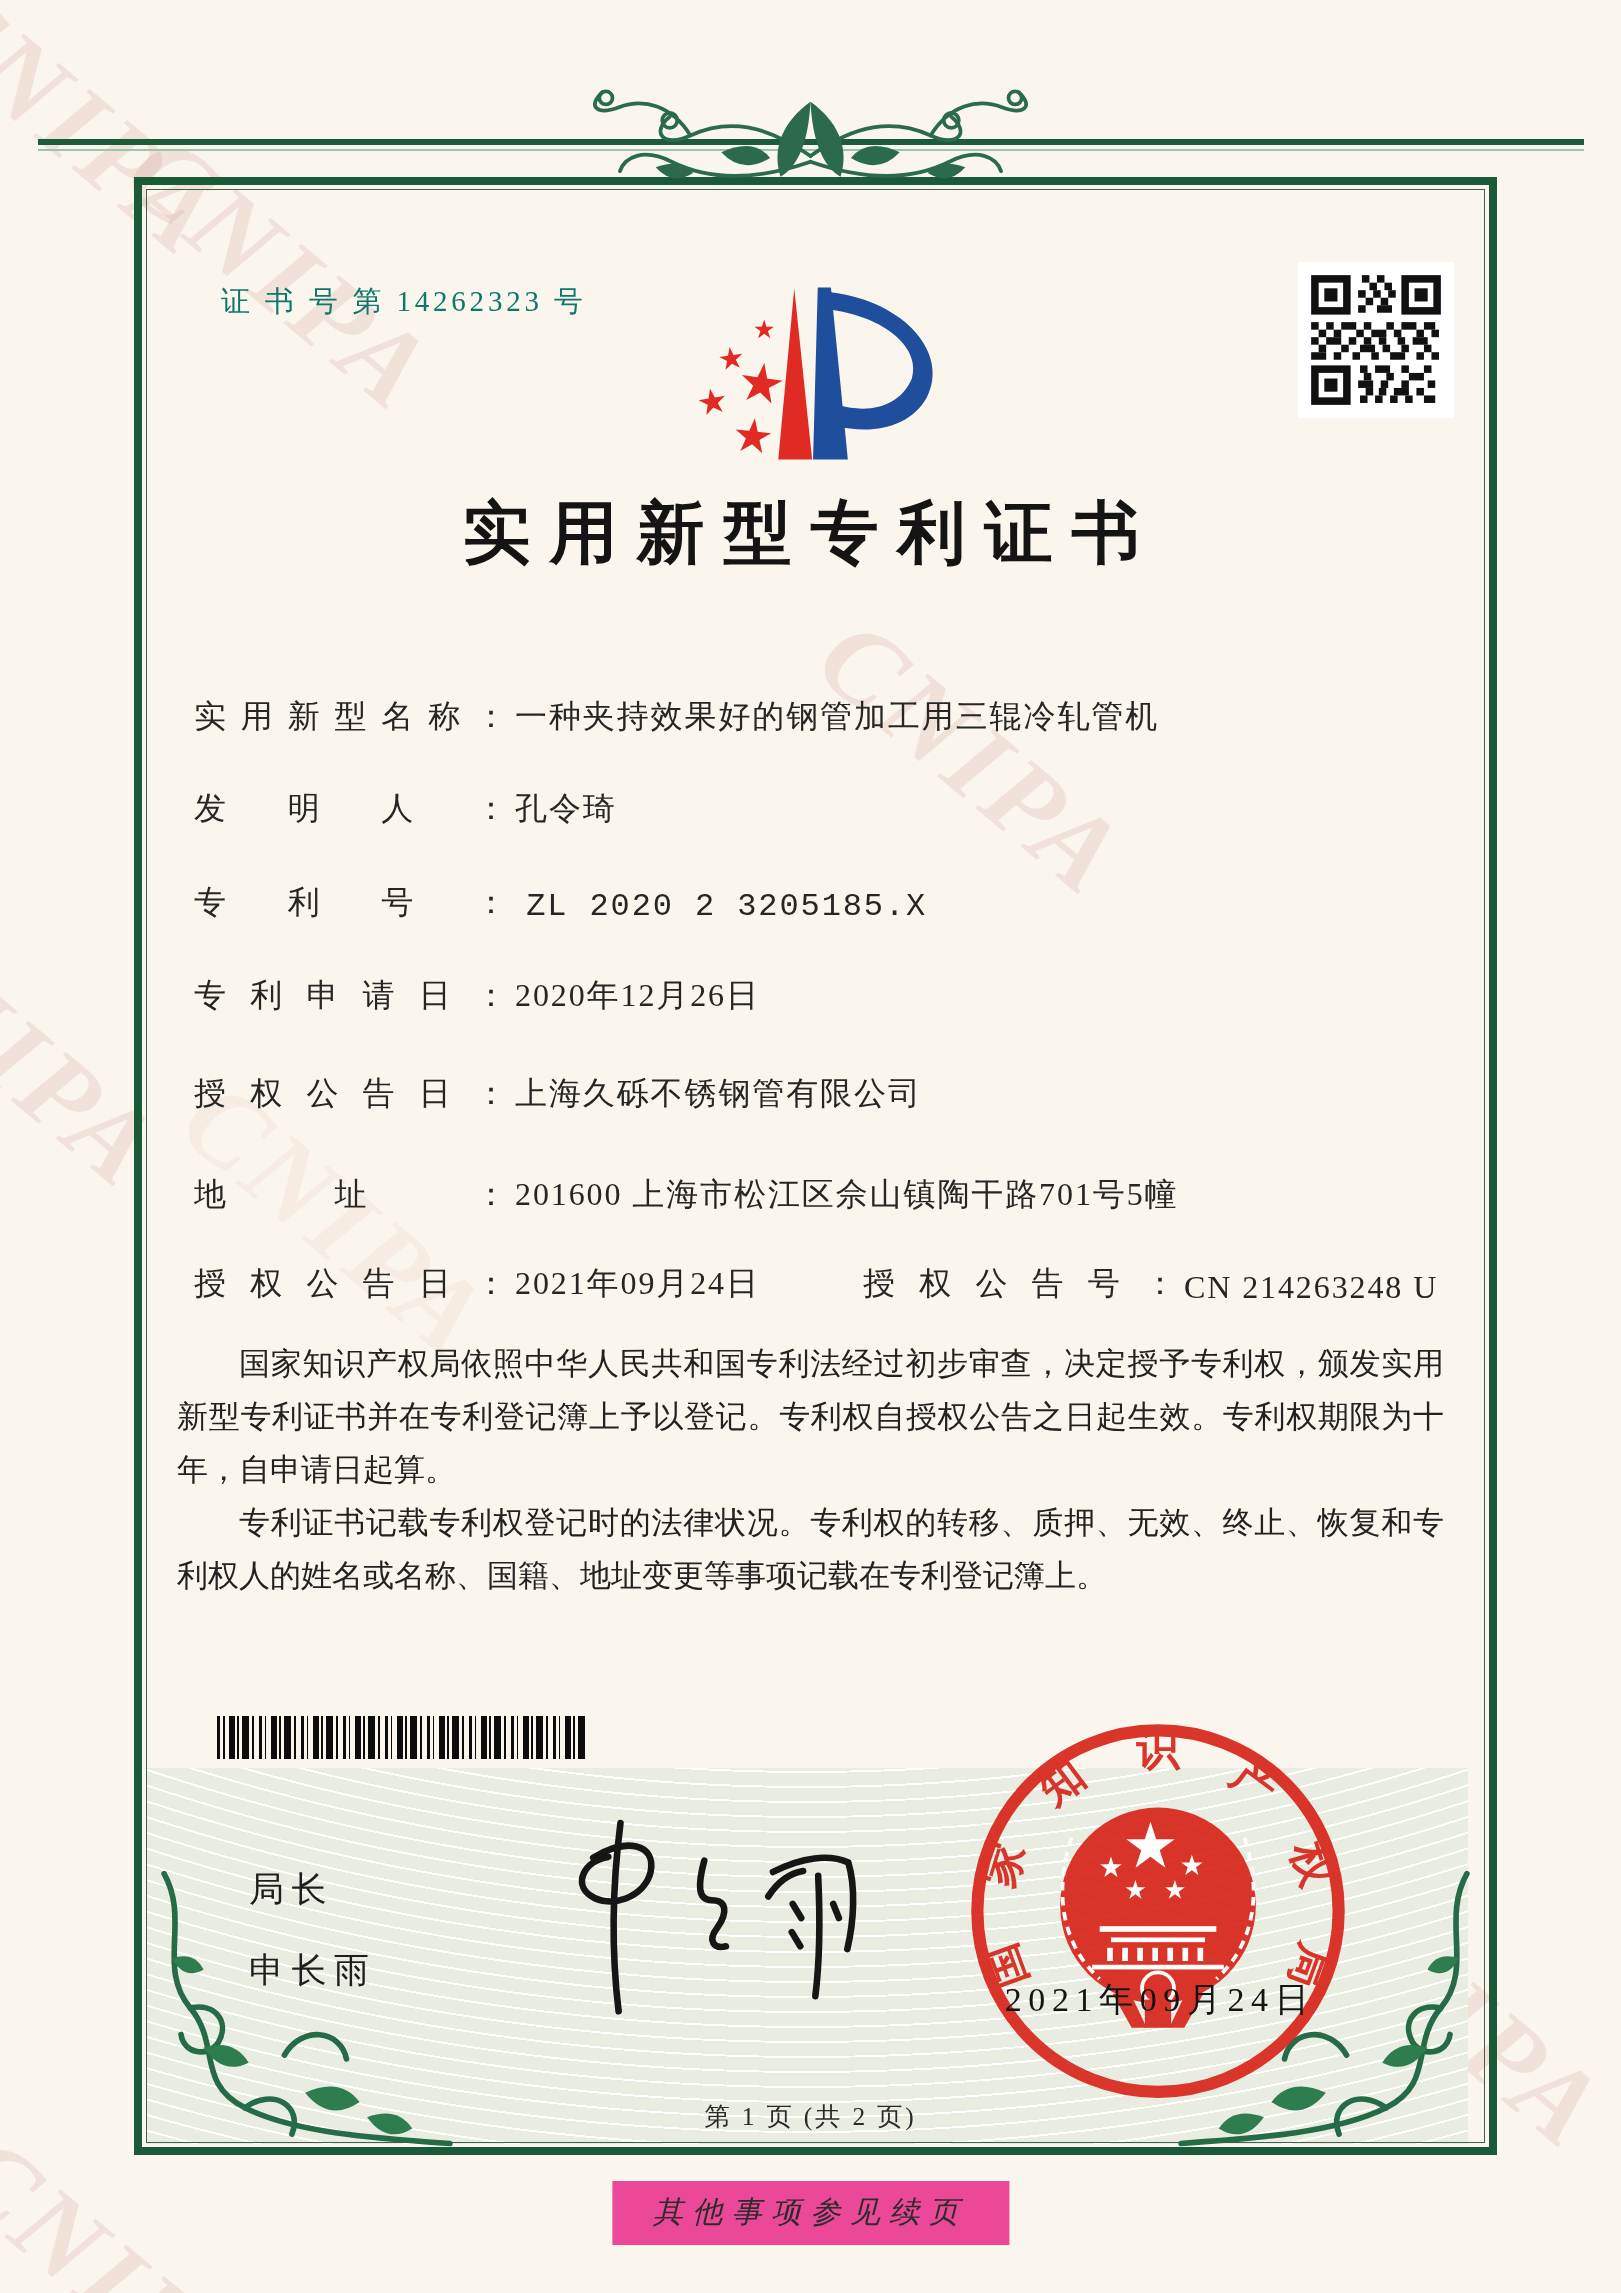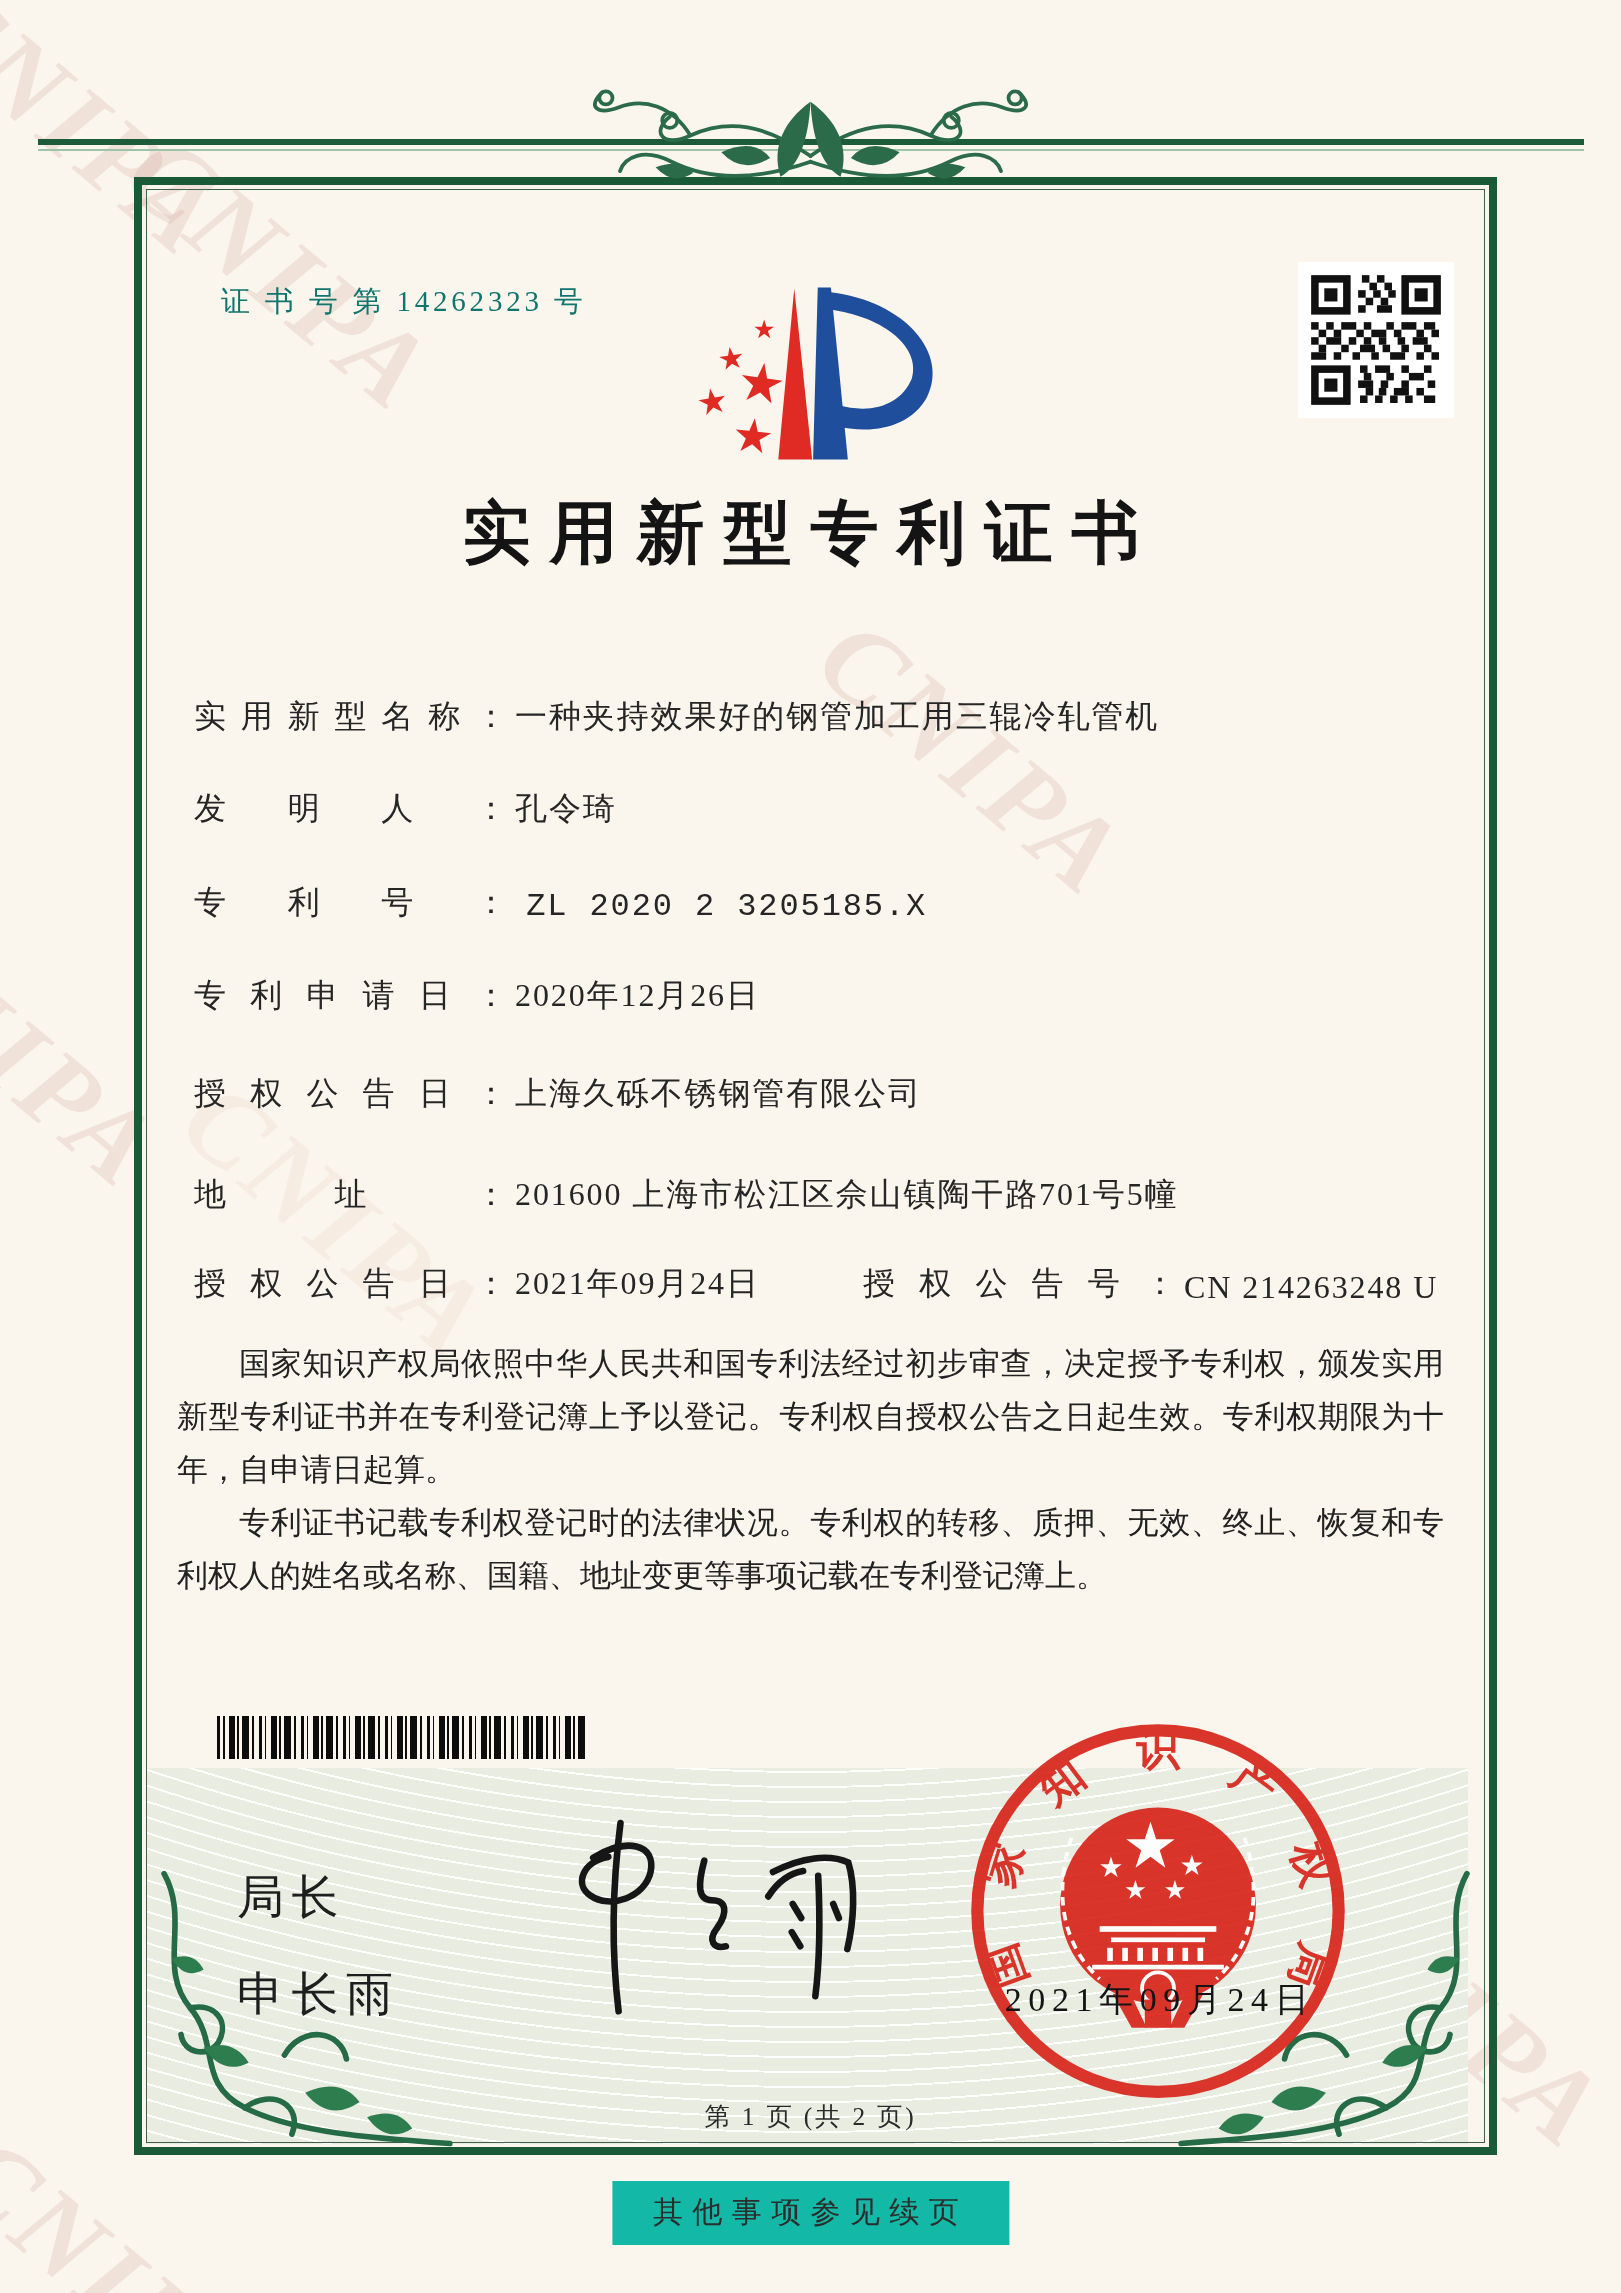--- a/index.html
+++ b/index.html
@@ -61,39 +61,39 @@
   .barcode{
     position:absolute;left:217px;top:1716px;width:369px;height:43px;z-index:6;
     background-image:repeating-linear-gradient(90deg,
       #0c0c0c 0 2.8px, transparent 2.8px 5.6px,
       #0c0c0c 5.6px 7.5px, transparent 7.5px 12.2px,
       #0c0c0c 12.2px 18px, transparent 18px 20px,
       #0c0c0c 20px 21.7px, transparent 21.7px 25.4px,
       #0c0c0c 25.4px 32px, transparent 32px 35px,
       #0c0c0c 35px 37px, transparent 37px 42px);
   }
-  .officer{position:absolute;left:237px;top:1866px;z-index:7;
+  .officer{position:absolute;left:249px;top:1866px;z-index:7;
     font-family:Liberation Mono, monospace;
-    font-size:47px;letter-spacing:7.5px;color:#1e1e1e;font-weight:500;}
+    font-size:35px;letter-spacing:7.5px;color:#1e1e1e;font-weight:500;}
   .officer div{margin-bottom:34px;}
   .signature{position:absolute;left:452px;top:1806px;z-index:7;}
   .corner-ornament{position:absolute;z-index:5;}
   .seal{position:absolute;left:951px;top:1706px;z-index:8;}
   .seal-date{
     position:absolute;left:953px;top:1977px;width:414px;text-align:center;
     font-size:34px;letter-spacing:6.6px;color:#141414;z-index:9;white-space:nowrap;
   }
   .page-info{
     position:absolute;left:0;top:2100px;width:100%;text-align:center;
     font-size:25.4px;letter-spacing:2.8px;color:#2a2a2a;z-index:6;
   }
   .note-band{
     position:absolute;left:50%;top:2181px;transform:translateX(-50%);
-    background:#14b8a6;padding:11.3px 41px;z-index:6;
-    font-size:30px;letter-spacing:9.4px;color:#2c2c2c;white-space:nowrap;
+    background:#ec4899;padding:11.3px 41px;z-index:6;
+    font-size:30px;letter-spacing:9.4px;color:#2c2c2c;white-space:nowrap;font-style:italic;
   }
 </style>
 </head>
 <body>
 
 <span class="wm" style="left:-28px;top:-47px;">CNIPA</span>
 <span class="wm" style="left:184px;top:108px;">CNIPA</span>
 <span class="wm" style="left:876px;top:593px;">CNIPA</span>
 <span class="wm" style="left:-89px;top:885px;">CNIPA</span>
 <span class="wm wm-light" style="left:240px;top:1055px;">CNIPA</span>

